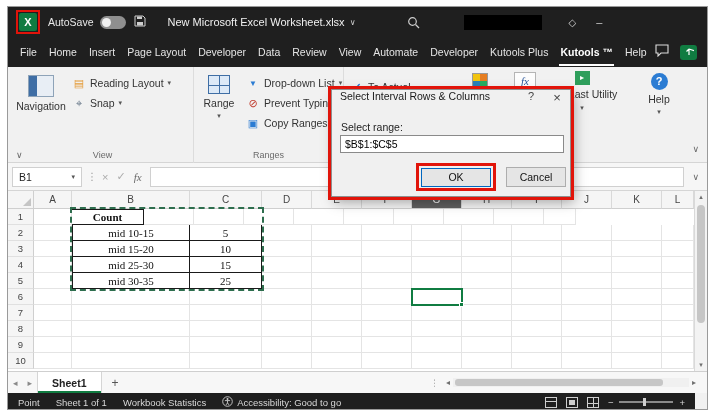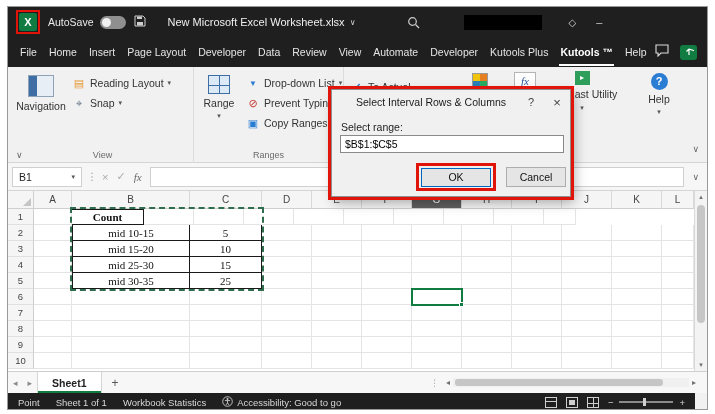--- a/index.html
+++ b/index.html
@@ -141,21 +141,21 @@
   .vic-layout { background:linear-gradient(#cfcfcf,#cfcfcf) 2px 2px/6px 5px no-repeat; }
   .vic-break { background:linear-gradient(#cfcfcf,#cfcfcf) 5px 0/1px 100% no-repeat,linear-gradient(#cfcfcf,#cfcfcf) 0 5px/100% 1px no-repeat; }
   .zoom { display:flex; align-items:center; gap:6px; }
   .z-minus::before { content:"−"; }
   .z-plus::before { content:"+"; }
   .z-track { width:54px; height:2px; background:#8a8a8a; position:relative; }
   .z-knob { position:absolute; left:24px; top:-3px; width:3px; height:8px; background:#cfcfcf; }
 
   
   .dialog { position:absolute; left:323px; top:82px; width:240px; height:108px; background:#f0f0f0; border:1px solid #8f8f8f; outline:3px solid var(--red); box-shadow:3px 5px 12px rgba(0,0,0,.35); z-index:60; }
-  .dlg-title { height:24px; display:flex; align-items:center;margin-left:16px; }
+  .dlg-title { height:24px; display:flex; align-items:flex-start; }
   .dlg-title-text { font-size:10.5px; color:#1a1a1a; padding-left:8px; flex:1; white-space:nowrap; }
   .dlg-help, .dlg-close { width:26px; text-align:center; color:#444; font-size:11px; }
   .dlg-help::before { content:"?"; }
   .dlg-close::before { content:"×"; font-size:13px; }
   .dlg-label { position:absolute; left:9px; top:31px; font-size:10.5px; color:#222; }
   .dlg-input { position:absolute; left:8px; top:45px; width:224px; height:18px; border:1px solid #8a8a8a; background:#fff; font-size:10.5px; font-family:"Liberation Sans", sans-serif; padding:0 4px; }
   .ok-annot { position:absolute; left:84px; top:73px; width:80px; height:28px; border:3px solid var(--red); display:flex; align-items:center; justify-content:center; }
   .btn-ok { width:70px; height:19px; background:#e5e5e5; border:1px solid var(--blue); font-size:10.5px; color:#111; text-align:center; line-height:17px; }
   .btn-cancel { position:absolute; left:174px; top:77px; width:60px; height:20px; background:#e5e5e5; border:1px solid #adadad; font-size:10.5px; color:#111; text-align:center; line-height:18px; }
 </style>

